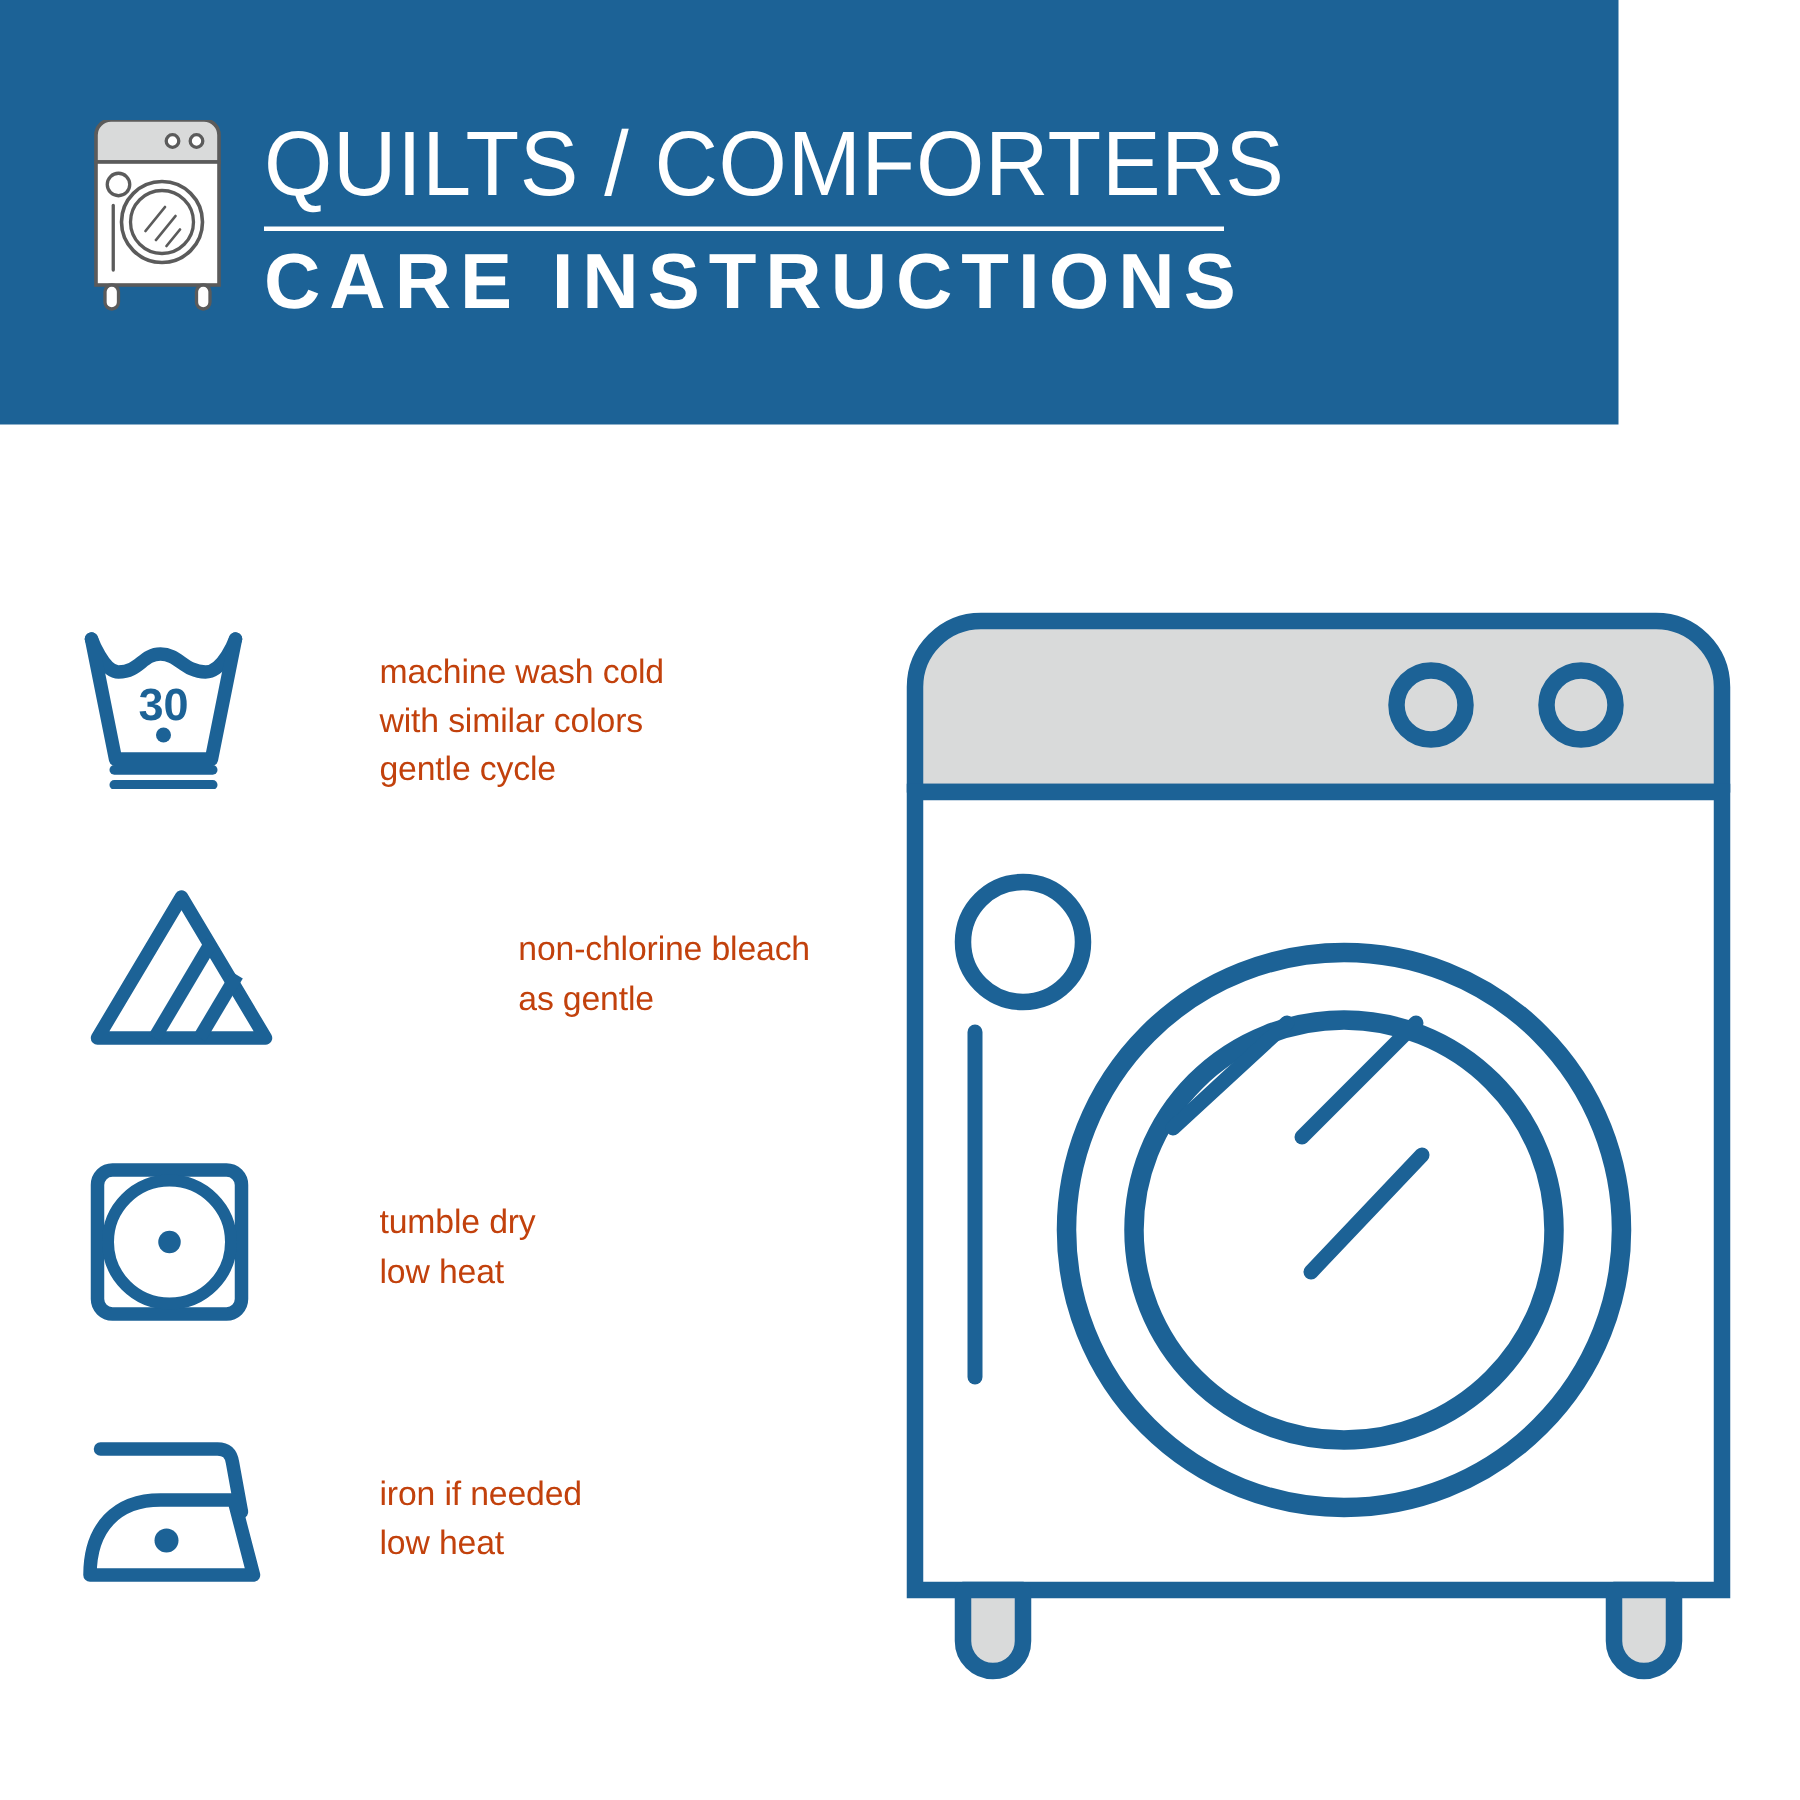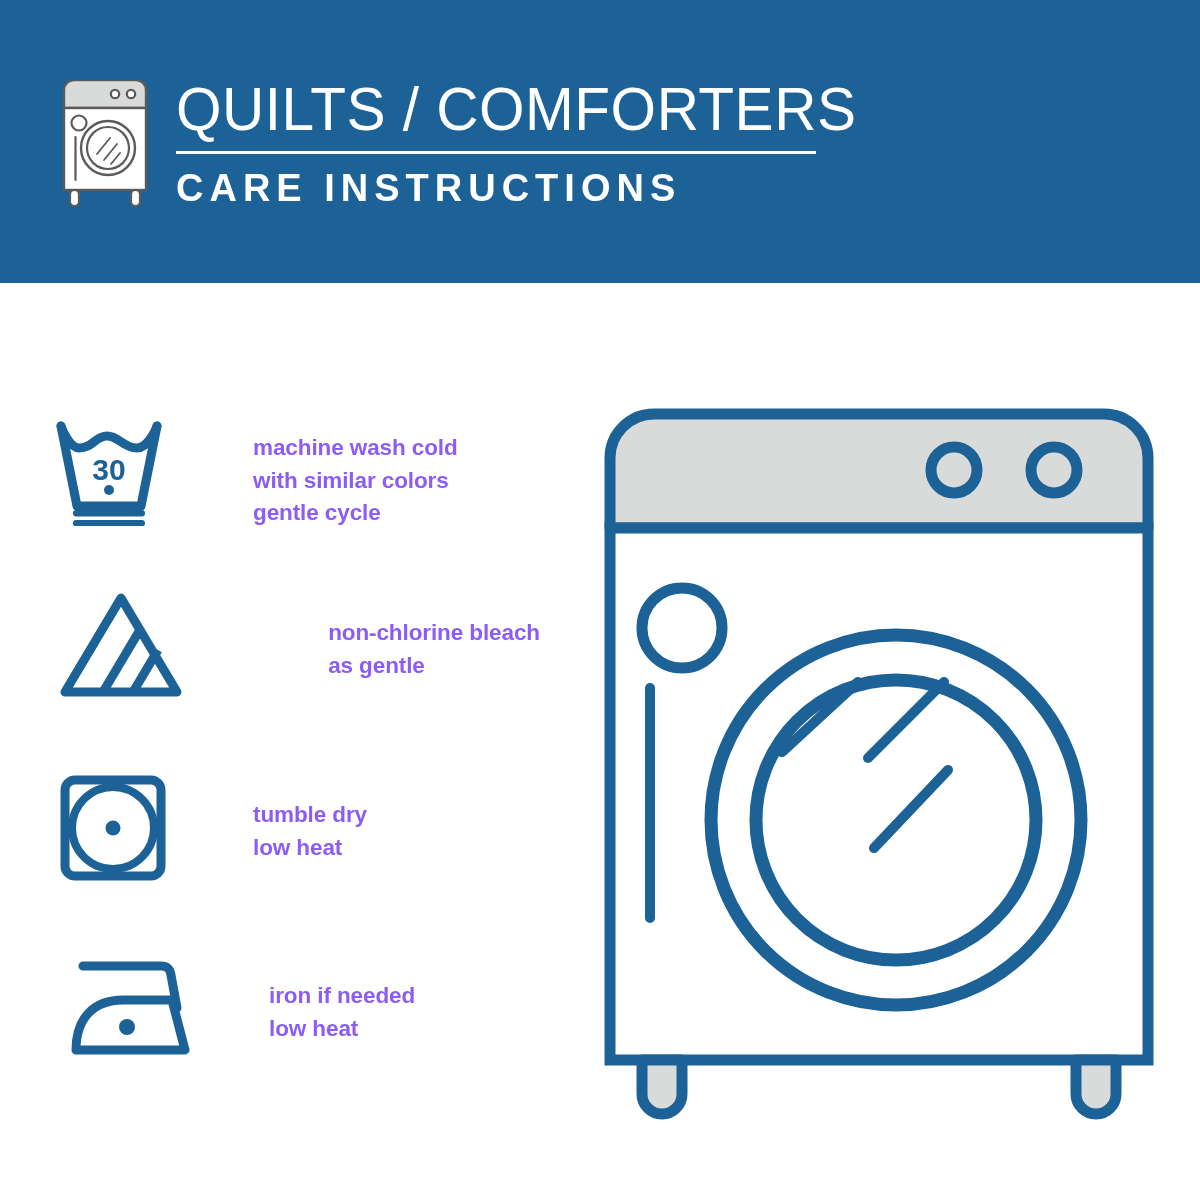--- a/index.html
+++ b/index.html
@@ -13,21 +13,21 @@
     font-family: "Liberation Sans", sans-serif;
     overflow: hidden;
     position: relative;
   }
 
   
   #header-band {
     position: absolute;
     left: 0;
     top: 0;
-    width: 1200px;
+    width: 1079px;
     height: 283px;
     background: #1c6296;
   }
   #header-inner {
     position: absolute;
     left: 52px;
     top: 76px;
     display: flex;
     align-items: flex-start;
   }
@@ -54,21 +54,21 @@
     transform-origin: left center;
   }
   #title-divider {
     width: 640px;
     height: 3px;
     background: #ffffff;
     margin: 9px 0 6px 0;
   }
   #title-sub {
     color: #ffffff;
-    font-size: 38px;
+    font-size: 52px;
     line-height: 56px;
     font-weight: 700;
     letter-spacing: 6px;
     white-space: nowrap;
     font-family: "Liberation Sans", sans-serif;
   }
 
   
   #care-list {
     position: absolute;
@@ -79,36 +79,36 @@
   .care-row {
     position: absolute;
     left: 0;
     width: 540px;
     display: flex;
     align-items: flex-start;
   }
   .care-row.r0 { top: 18px; }
   .care-row.r1 { top: 188px; justify-content: space-between; }
   .care-row.r2 { top: 372px; }
-  .care-row.r3 { top: 556px; padding-left: 16px; }
+  .care-row.r3 { top: 556px; }
 
   .care-icon-wrap {
     width: 150px;
     flex: 0 0 auto;
     margin-left: 55px;
     display: flex;
     justify-content: flex-start;
     align-items: flex-start;
   }
   .care-text {
     margin-left: 48px;
-    color: #8b5cf6;
+    color: #c2410c;
     font-size: 22.5px;
     line-height: 32.5px;
-    font-weight: 700;
+    font-weight: 400;
     letter-spacing: -0.1px;
     padding-top: 2px;
   }
   .care-row.r0 .care-text { padding-top: 14px; }
   .care-row.r1 .care-text { padding-top: 29px; }
   .care-row.r2 .care-text { padding-top: 27px; }
   .care-row.r3 .care-text { padding-top: 24px; }
   .care-text div { white-space: nowrap; }
 
   

